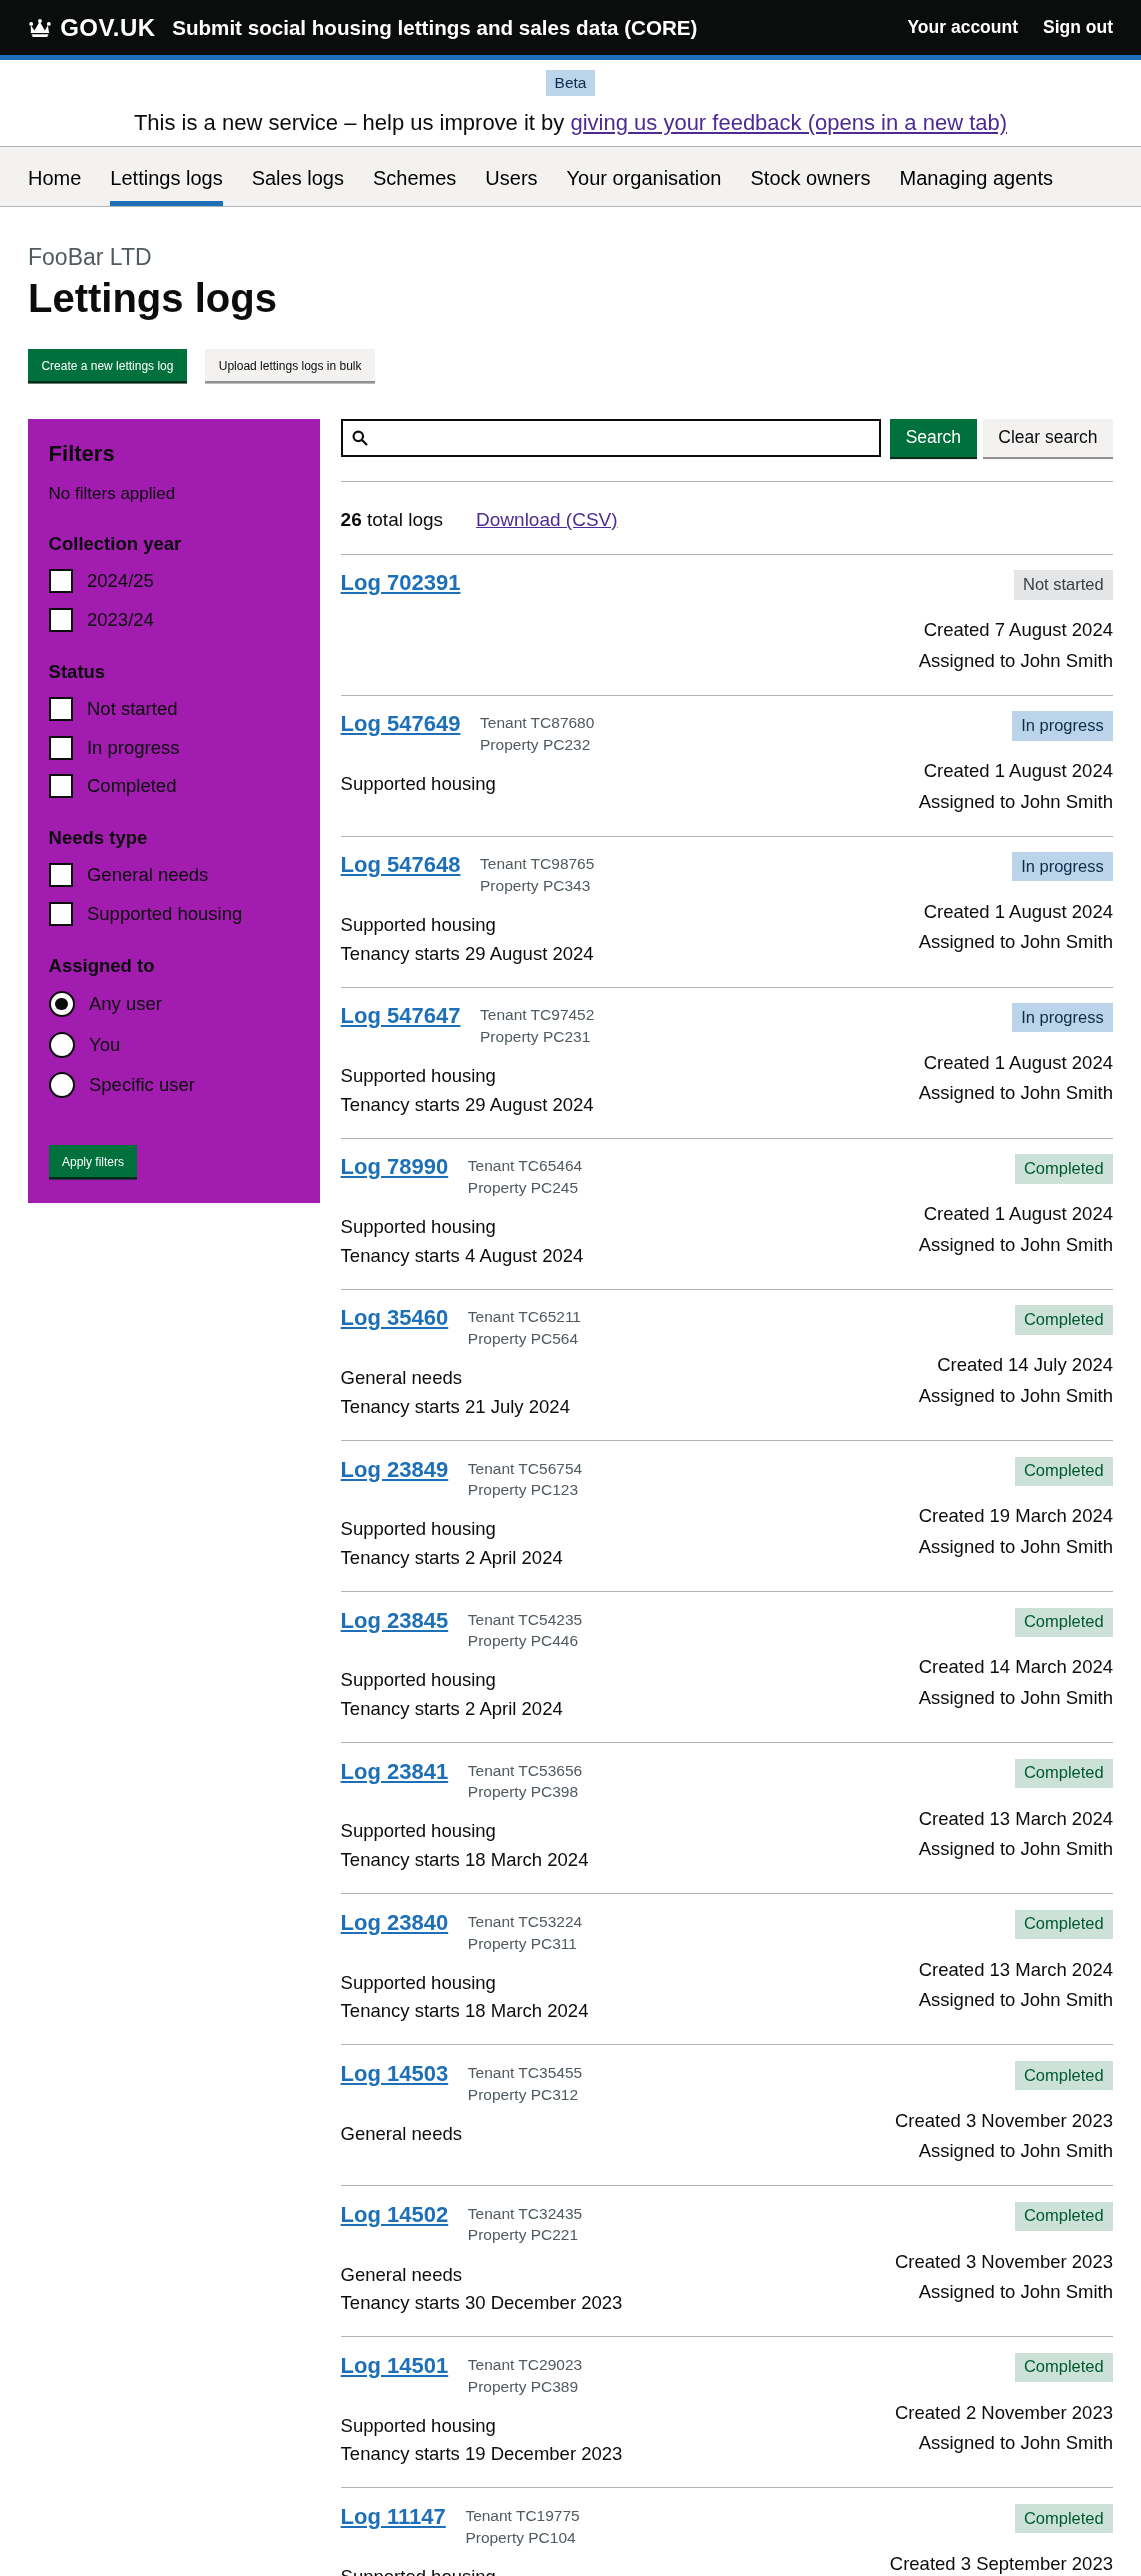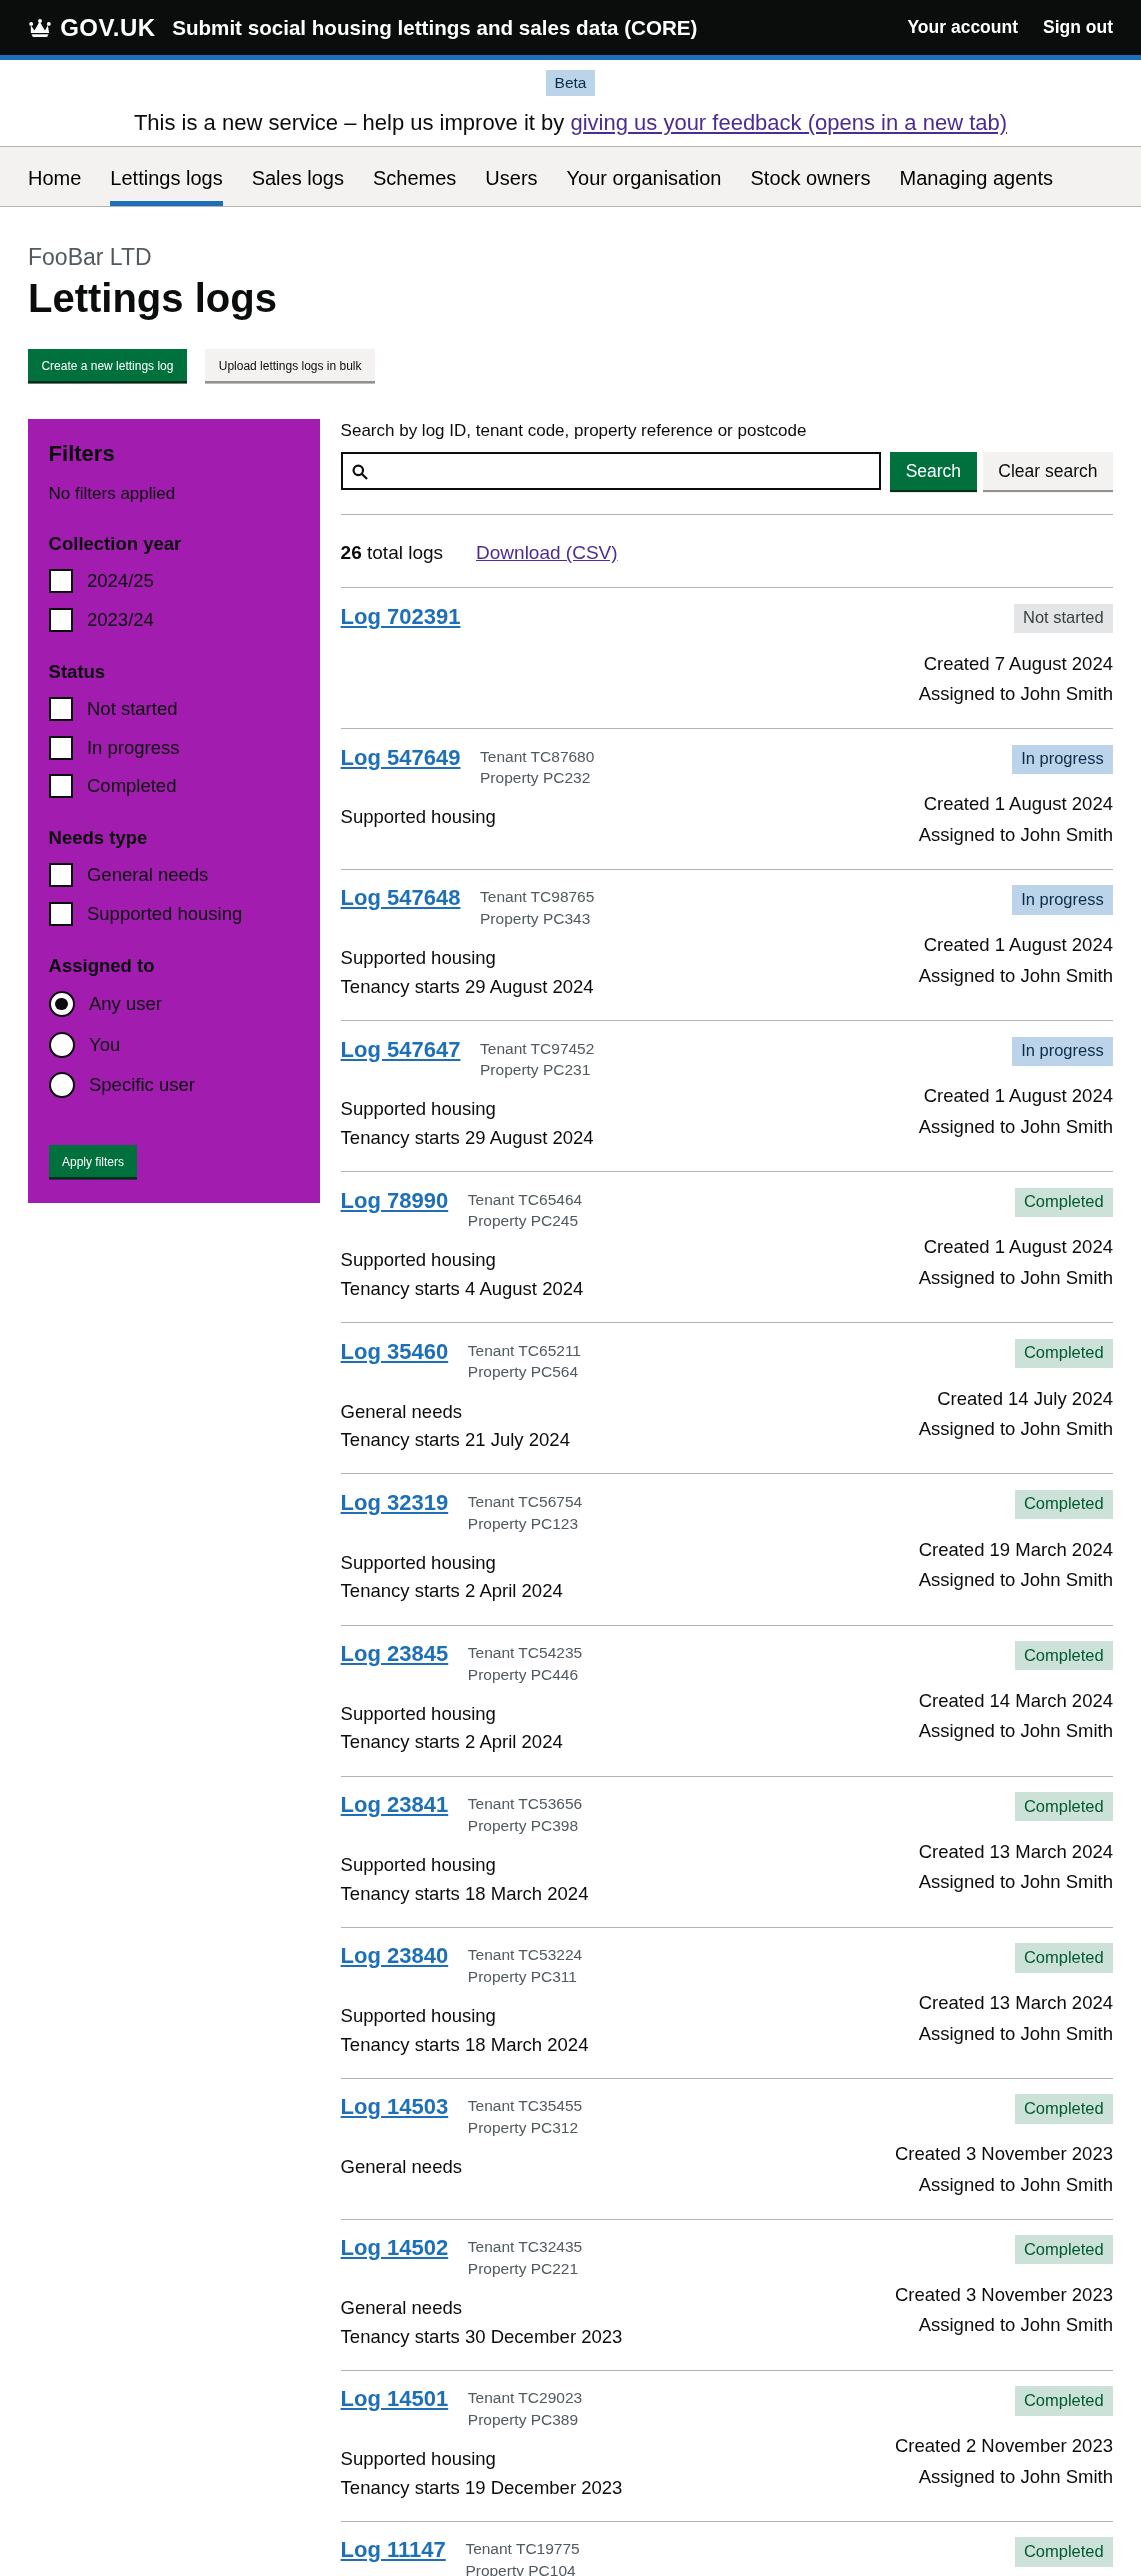--- a/index.html
+++ b/index.html
@@ -190,21 +190,20 @@
       </label>
       <label class="opt">
         <span class="radio"></span>
         <span>Specific user</span>
       </label>
 
       <button class="btn btn-primary apply-btn">Apply filters</button>
     </aside>
 
     <section class="content">
-      <div class="search-label">Search by log ID, tenant code, property reference or postcode</div>
       <div class="search-row">
         <div class="search-box">
           <span style="display:flex;">
             <svg width="17.5" height="17.5" viewBox="0 0 24 24">
               <circle cx="10" cy="10" r="6.5" stroke="#0b0c0c" stroke-width="3" fill="none"></circle>
               <line x1="15" y1="15" x2="22" y2="22" stroke="#0b0c0c" stroke-width="3"></line>
             </svg>
           </span>
           <input value="" style="">
         </div>
@@ -354,21 +353,21 @@
       <div class="log-dates">
         <div>Created 14 July 2024</div>
         <div>Assigned to John Smith</div>
       </div>
     </div>
   </article>
 
   <article class="log-card">
     <div class="log-left">
       <div class="log-head">
-        <a class="log-id">Log 32319</a>
+        <a class="log-id">Log 23849</a>
         <span class="log-codes">
           <span>Tenant TC56754</span>
           <span>Property PC123</span>
         </span>
       </div>
       <div class="log-meta">
         <div>Supported housing</div>
         <div>Tenancy starts 2 April 2024</div>
       </div>
     </div>

